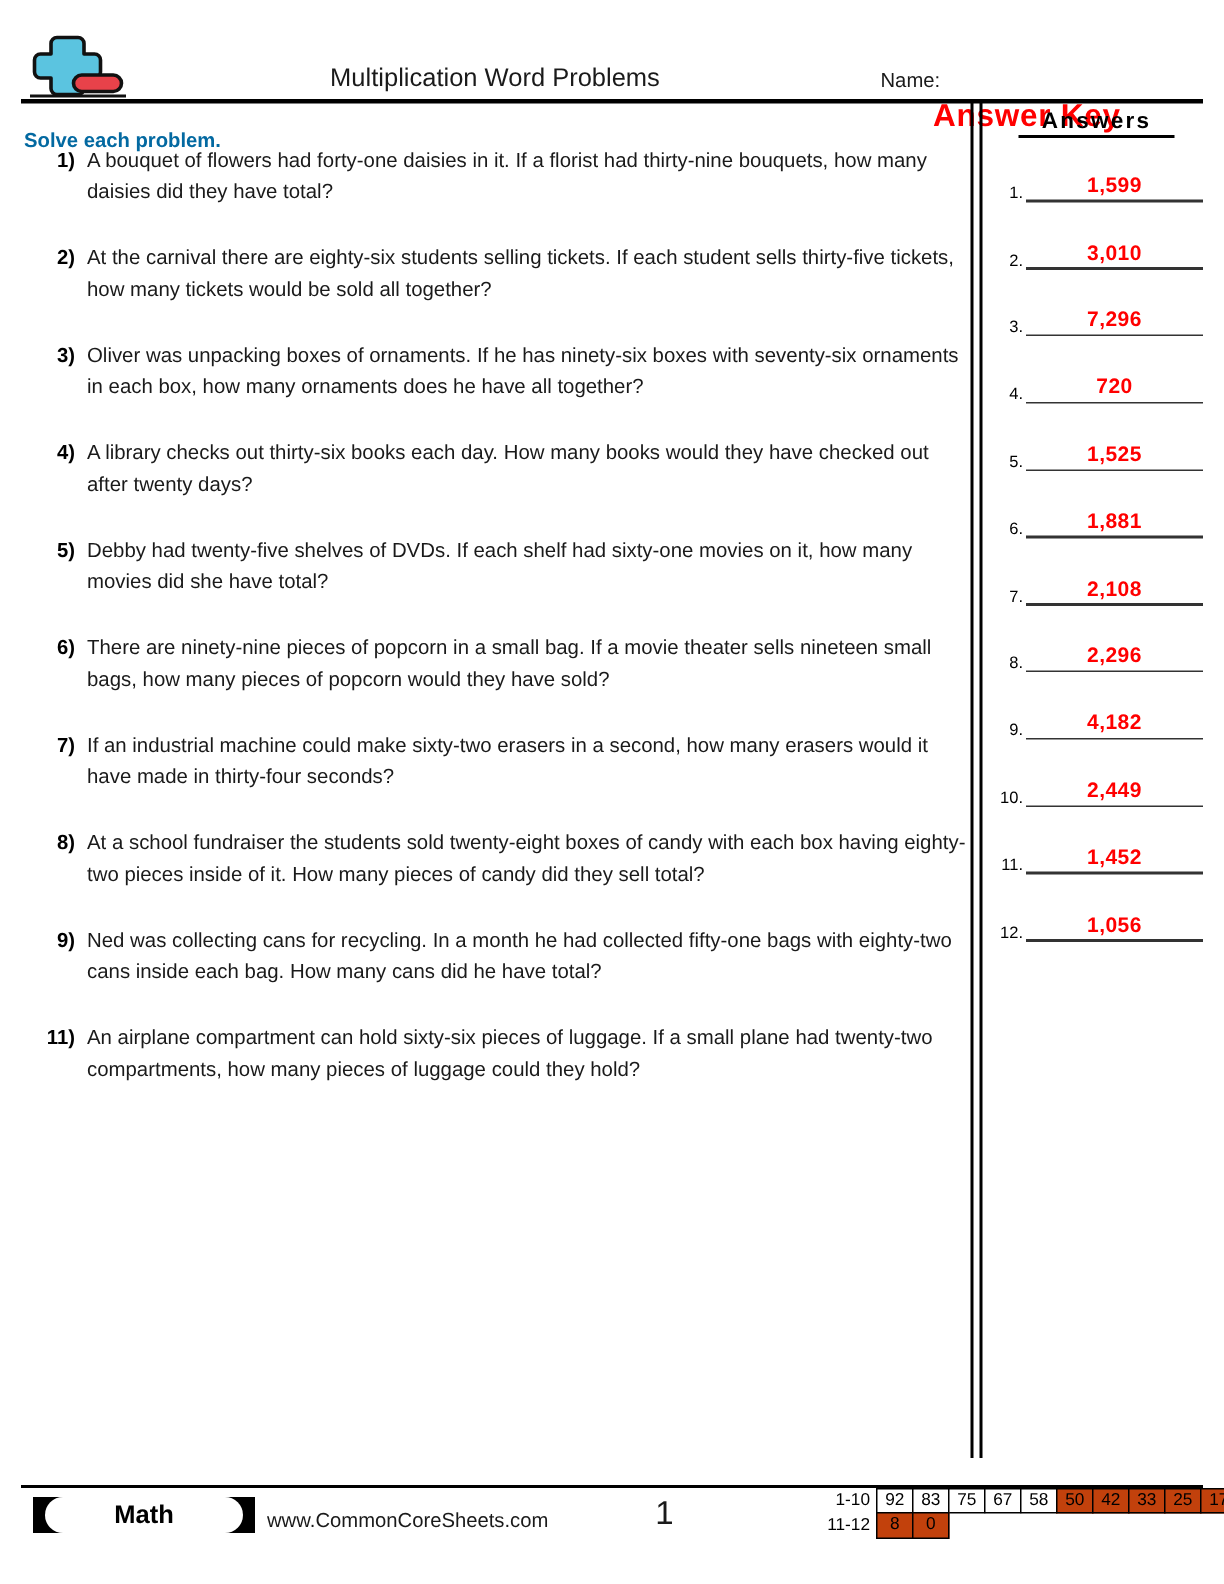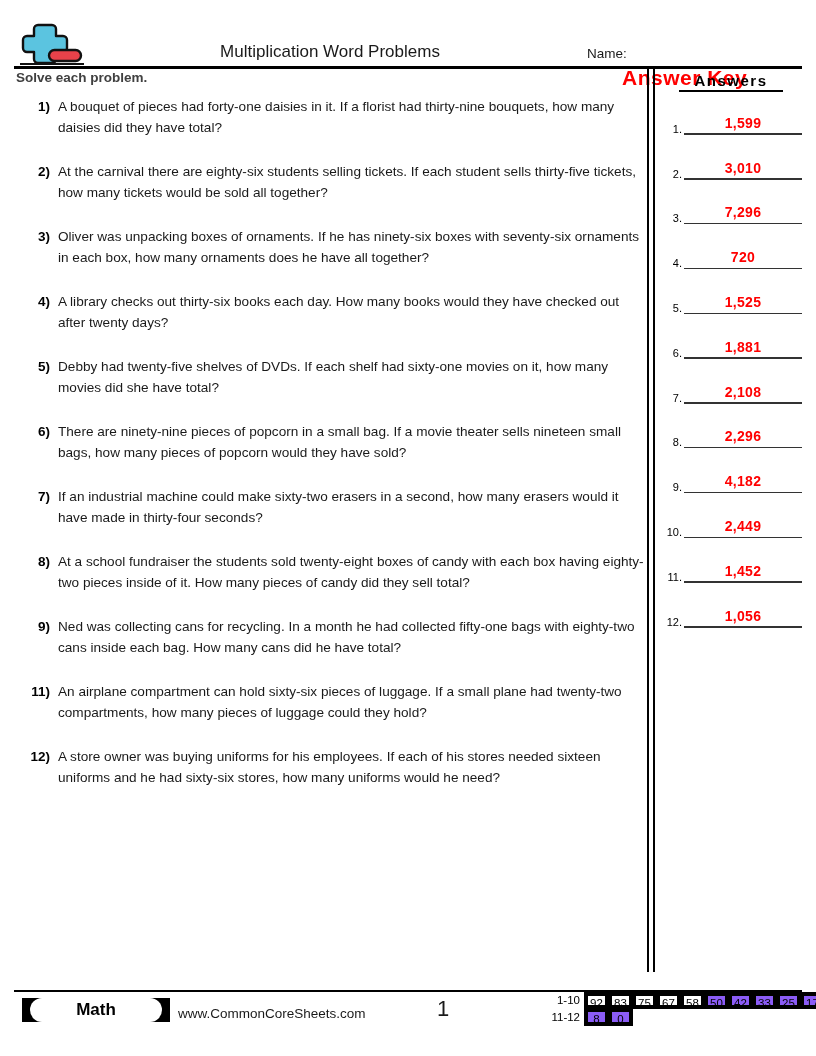--- a/index.html
+++ b/index.html
@@ -90,24 +90,24 @@
     top: 66px;
     width: 2px;
     height: 906px;
     background: #000000;
   }
 
   
   .instruction {
     position: absolute;
     left: 16px;
-    top: 70px;
+    top: 86px;
     font-size: 13.5px;
     font-weight: bold;
-    color: #404040;
+    color: #0369a1;
   }
 
   
   .problems {
     position: absolute;
     left: 16px;
     top: 96px;
     width: 628px;
   }
   .problem {
@@ -251,31 +251,31 @@
     padding-right: 5px;
     font-size: 11.5px;
     line-height: 17px;
     color: #000000;
   }
   .grade-cells {
     display: flex;
   }
   .grade-cell {
     width: 25px;
-    border: 4px solid #000000;
+    border: 1px solid #000000;
     margin-left: -1px;
     font-size: 11.5px;
     line-height: 15px;
     text-align: center;
     color: #000000;
     background: #ffffff;
     box-sizing: border-box;
   }
   .grade-cell.hl {
-    background: #8b5cf6;
+    background: #c2410c;
   }
   .grade-row + .grade-row .grade-cell {
     margin-top: -1px;
   }
 </style>
 </head>
 <body>
 
 <div class="page">
 
@@ -295,21 +295,21 @@
   </div>
 
   <div class="instruction">Solve each problem.</div>
 
   <div class="vdiv-a"></div>
   <div class="vdiv-b"></div>
 
   <div class="problems" id="problem-list">
       <div class="problem">
         <div class="problem-num">1)</div>
-        <div class="problem-text">A bouquet of pieces had forty-one daisies in it. If a florist had thirty-nine bouquets, how many daisies did they have total?</div>
+        <div class="problem-text">A bouquet of flowers had forty-one daisies in it. If a florist had thirty-nine bouquets, how many daisies did they have total?</div>
       </div>
       <div class="problem">
         <div class="problem-num">2)</div>
         <div class="problem-text">At the carnival there are eighty-six students selling tickets. If each student sells thirty-five tickets, how many tickets would be sold all together?</div>
       </div>
       <div class="problem">
         <div class="problem-num">3)</div>
         <div class="problem-text">Oliver was unpacking boxes of ornaments. If he has ninety-six boxes with seventy-six ornaments in each box, how many ornaments does he have all together?</div>
       </div>
       <div class="problem">
@@ -332,24 +332,20 @@
         <div class="problem-num">8)</div>
         <div class="problem-text">At a school fundraiser the students sold twenty-eight boxes of candy with each box having eighty-two pieces inside of it. How many pieces of candy did they sell total?</div>
       </div>
       <div class="problem">
         <div class="problem-num">9)</div>
         <div class="problem-text">Ned was collecting cans for recycling. In a month he had collected fifty-one bags with eighty-two cans inside each bag. How many cans did he have total?</div>
       </div>
       <div class="problem">
         <div class="problem-num">11)</div>
         <div class="problem-text">An airplane compartment can hold sixty-six pieces of luggage. If a small plane had twenty-two compartments, how many pieces of luggage could they hold?</div>
-      </div>
-      <div class="problem">
-        <div class="problem-num">12)</div>
-        <div class="problem-text">A store owner was buying uniforms for his employees. If each of his stores needed sixteen uniforms and he had sixty-six stores, how many uniforms would he need?</div>
       </div>
     </div>
 
   <div class="answers-panel">
     <div class="answers-heading">Answers</div>
     <div class="answers-heading-underline"></div>
     <div id="answer-list">
         <div class="answer-row">
           <div class="answer-index">1.</div>
           <div class="answer-value">1,599</div>

